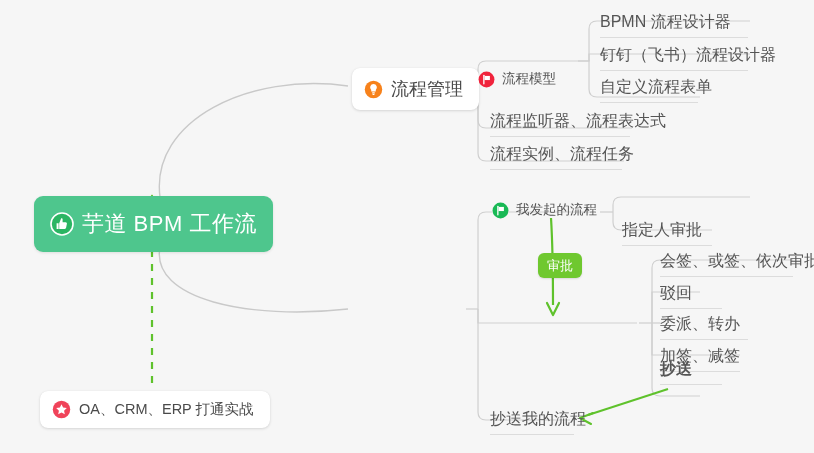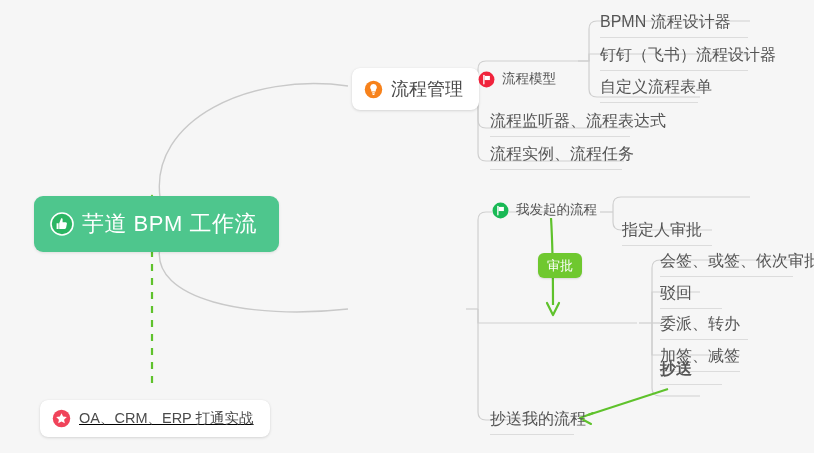--- a/index.html
+++ b/index.html
@@ -38,21 +38,21 @@
   }
   .card {
     background: #ffffff;
     border-radius: 8px;
     box-shadow: 0 1px 3px rgba(0,0,0,0.13), 0 0 1px rgba(0,0,0,0.08);
     padding: 9px 16px 9px 12px;
   }
   .root {
     background: #4ec68d;
     border-radius: 9px;
-    padding: 13px 22px 13px 16px;
+    padding: 13px 16px 13px 16px;
     box-shadow: 0 1px 3px rgba(0,0,0,0.10);
   }
   .root .label {
     color: #ffffff;
     font-size: 22px;
     letter-spacing: 0.5px;
   }
   .branch .label {
     color: #4a4a4a;
     font-size: 18px;
@@ -163,21 +163,21 @@
         <circle cx="12" cy="12" r="11" fill="#2bb563"></circle>
         <circle cx="12" cy="12" r="11" fill="none" stroke="#ffffff" stroke-width="1.6"></circle>
         <path d="M9.2 11.2 L11.1 6.6 C11.4 5.9 12.6 6.1 12.6 7.0 L12.6 10.2 L15.6 10.2
                  C16.5 10.2 17.1 11.0 16.9 11.8 L16.1 15.8 C16.0 16.5 15.4 17.0 14.7 17.0
                  L9.2 17.0 Z M6.6 11.3 L8.6 11.3 L8.6 17.0 L6.6 17.0 Z" fill="#ffffff"></path>
       </svg>
     </span>
     <span class="label">芋道 BPM 工作流</span>
   </div>
 
-  <div class="node card" style="left:40px; top:400px;text-decoration:underline;">
+  <div class="node card" style="left:40px; top:391px;">
     <span class="icon">
       <svg width="19" height="19" viewBox="0 0 20 20">
         <circle cx="10" cy="10" r="9.2" fill="#f0435a"></circle>
         <path d="M10 4.4 L11.7 8.0 L15.6 8.5 L12.7 11.2 L13.5 15.0 L10 13.1
                  L6.5 15.0 L7.3 11.2 L4.4 8.5 L8.3 8.0 Z" fill="#ffffff"></path>
       </svg>
     </span>
     <span class="label" style="font-size:14.5px;color:#4a4a4a;">OA、CRM、ERP 打通实战</span>
   </div>
 

